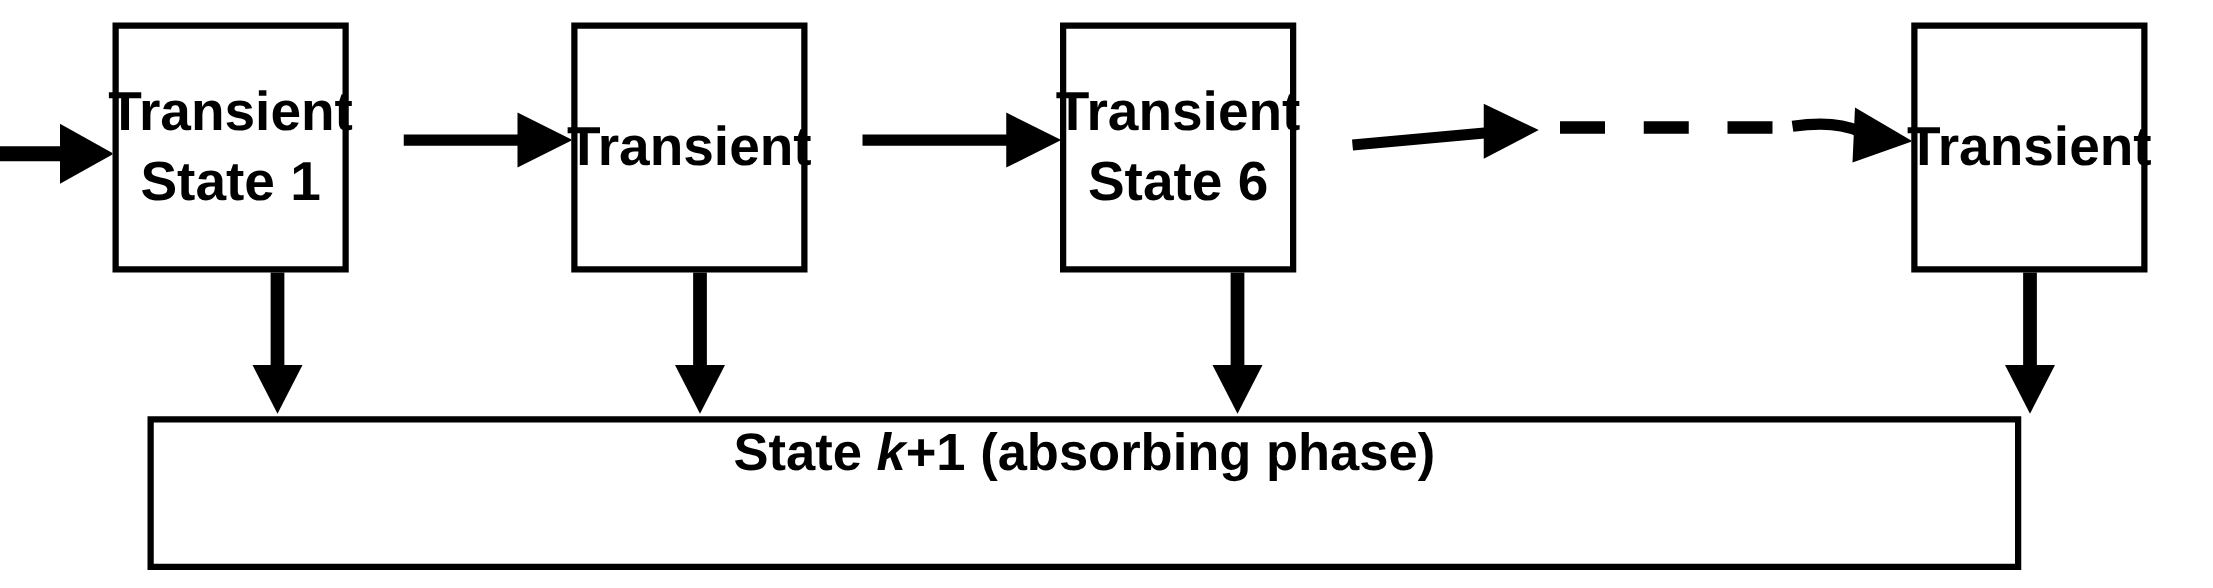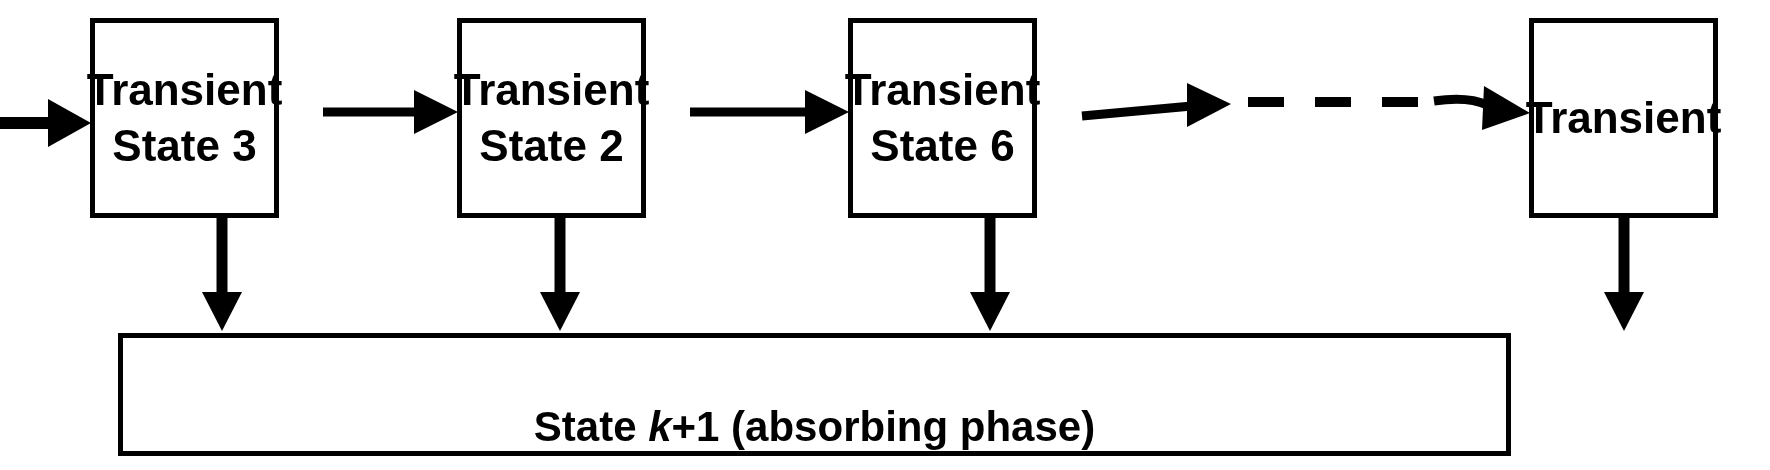--- a/index.html
+++ b/index.html
@@ -49,24 +49,24 @@
     text-align: center;
     white-space: nowrap;
   }
   .absorbing-box {
     position: absolute;
     box-sizing: border-box;
     border: 5px solid #000000;
     background: #ffffff;
     left: 118px;
     top: 333px;
-    width: 1393px;
+    width: 1499px;
     height: 123px;
     display: flex;
-    align-items: flex-end;
+    align-items: flex-start;
     justify-content: center;
     font-weight: bold;
     font-size: 42px;
     white-space: nowrap;
   }
   .var-italic {
     font-style: italic;
   }
 </style>
 </head>
@@ -116,26 +116,25 @@
       <polygon points="970,292 1010,292 990,331"></polygon>
     </g>
     <g>
       <line x1="1624" y1="214" x2="1624" y2="297" stroke-width="11"></line>
       <polygon points="1604,292 1644,292 1624,331"></polygon>
     </g>
   </svg>
 
   <div class="state-box" style="left:90px;">
     <span>Transient</span>
-    <span>State 3</span>
+    <span>State 1</span>
   </div>
 
   <div class="state-box" style="left:457px;">
     <span>Transient</span>
-    <span>State 2</span>
   </div>
 
   <div class="state-box" style="left:848px;">
     <span>Transient</span>
     <span>State 6</span>
   </div>
 
   <div class="state-box" style="left:1529px;">
     <span>Transient</span>
   </div>

